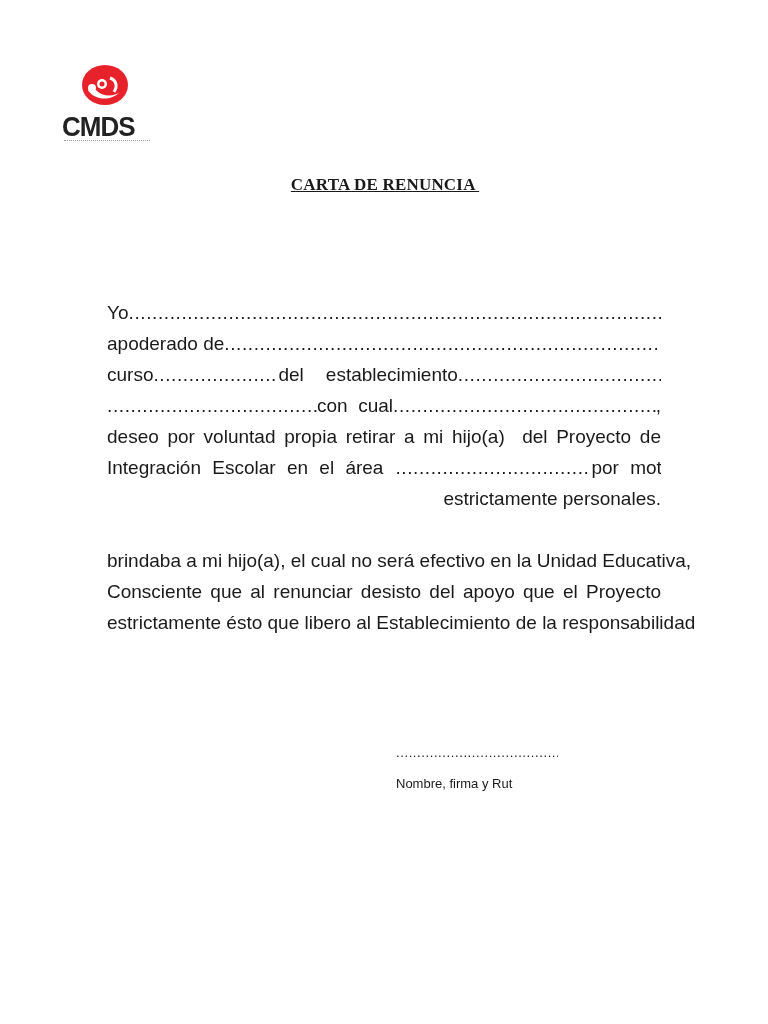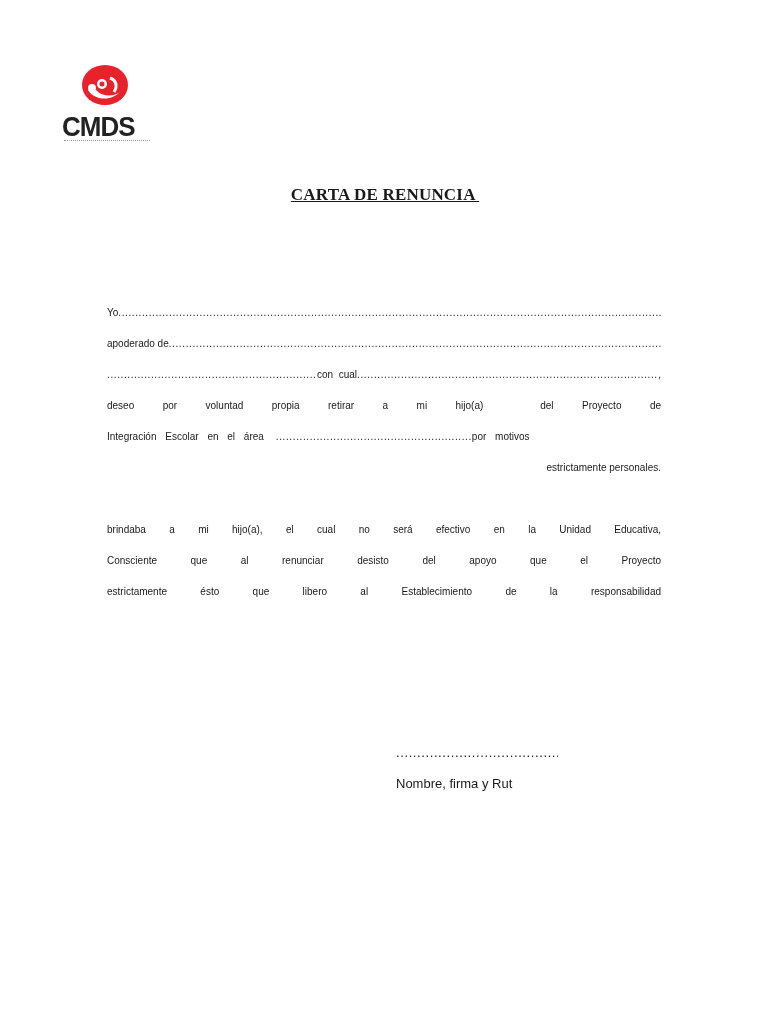--- a/index.html
+++ b/index.html
@@ -19,29 +19,29 @@
       position: absolute; left: 2px; top: 48px;
       font-family: "Liberation Sans", sans-serif;
       font-size: 26px; font-weight: bold; letter-spacing: -1px; color: #222;
       transform: scaleY(1.05);
     }
     .logo-tag {
       position: absolute; left: 4px; top: 76px; width: 86px; height: 3px;
       border-top: 1px dotted #999;
     }
     .title {
-      position: absolute; left: 0; width: 768px; top: 185px;
+      position: absolute; left: 0; width: 768px; top: 175px;
       text-align: center;
       font-family: "Liberation Serif", serif;
       font-weight: bold; font-size: 17px; letter-spacing: 0.2px;
     }
     .title span { text-decoration: underline; white-space: pre; padding-left: 2px; }
     .body {
       position: absolute; left: 107px; width: 554px; top: 297px;
-      font-size: 10px; line-height: 31px;
+      font-size: 19px; line-height: 31px;
     }
     .line {
       display: flex; white-space: nowrap; overflow: hidden; height: 31px;
     }
     .dots { flex: 1; overflow: hidden; white-space: nowrap; }
     .dots::after {
       content: "......................................................................................................................................................................";
       letter-spacing: 0.6px;
     }
     .justify { text-align: justify; text-align-last: justify; white-space: nowrap; height: 31px; }
@@ -77,20 +77,27 @@
 <div class="body">
   <div class="line">
     <span>Yo</span>
     <span class="dots"></span>
   </div>
   <div class="line">
     <span>apoderado de</span>
     <span class="dots"></span>
   </div>
   <div class="line">
+    <span>curso</span>
+    <span class="dots" style="flex:0 0 125px"></span>
+    <span>del</span>
+    <span class="gap">establecimiento</span>
+    <span class="dots"></span>
+  </div>
+  <div class="line">
     <span class="dots" style="flex:0 0 210px"></span>
     <span style="white-space:pre">con  cual</span>
     <span class="dots"></span>
     <span>,</span>
   </div>
 
   <div class="justify" style="white-space:pre">deseo por voluntad propia retirar a mi hijo(a)  del Proyecto de</div>
   <div class="line" style="justify-content:flex-start">
     <span style="word-spacing:6px">Integración Escolar en el área</span>
     <span class="dots" style="flex:0 0 196px; margin-left:12px"></span>

